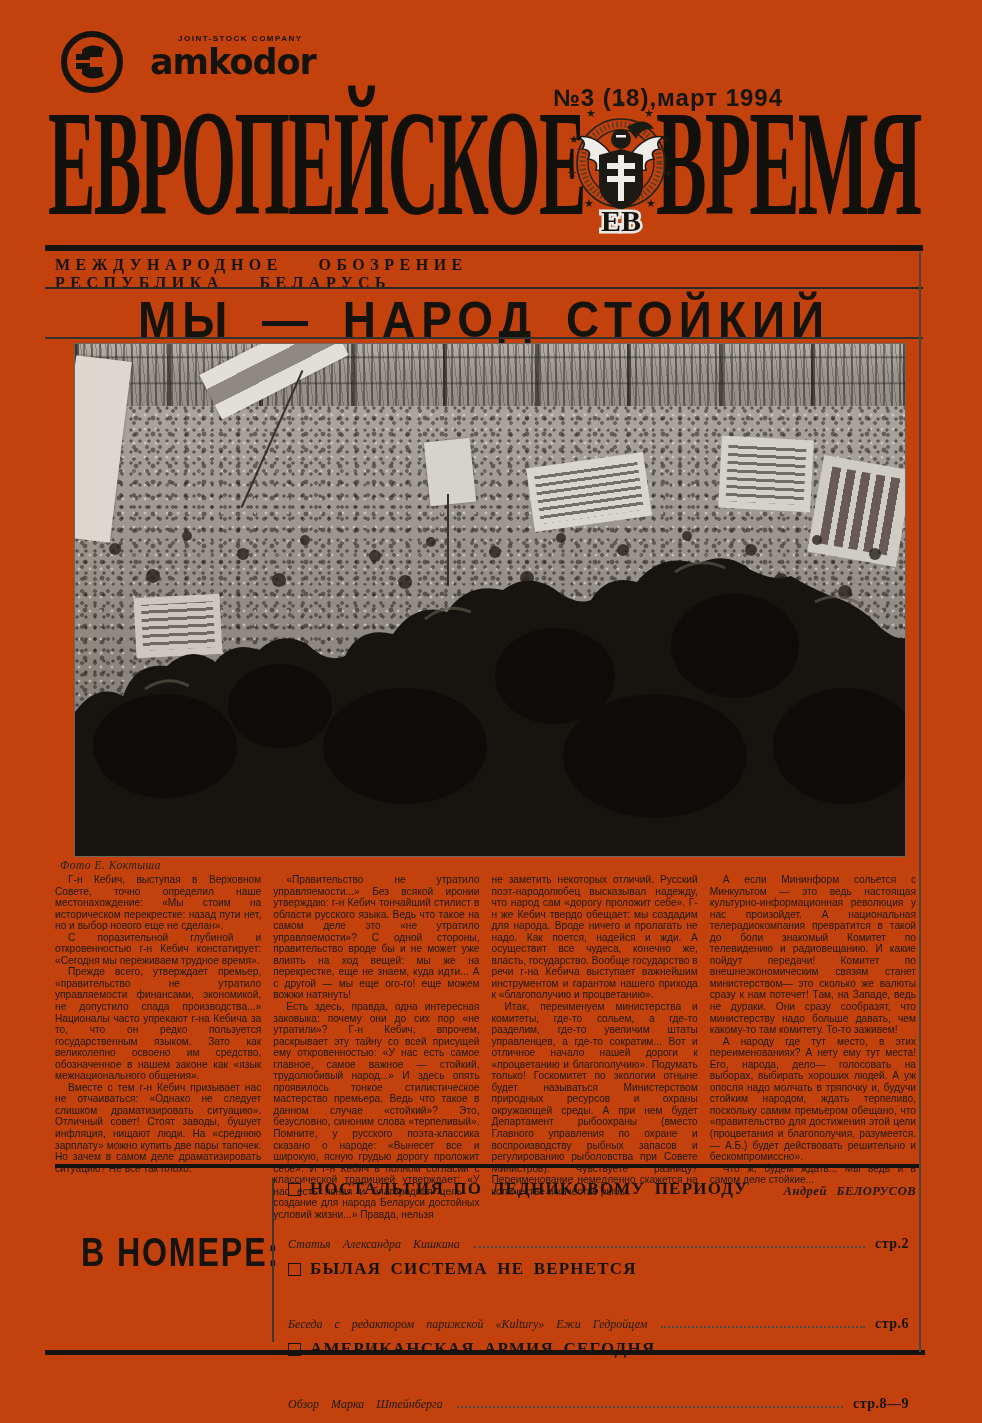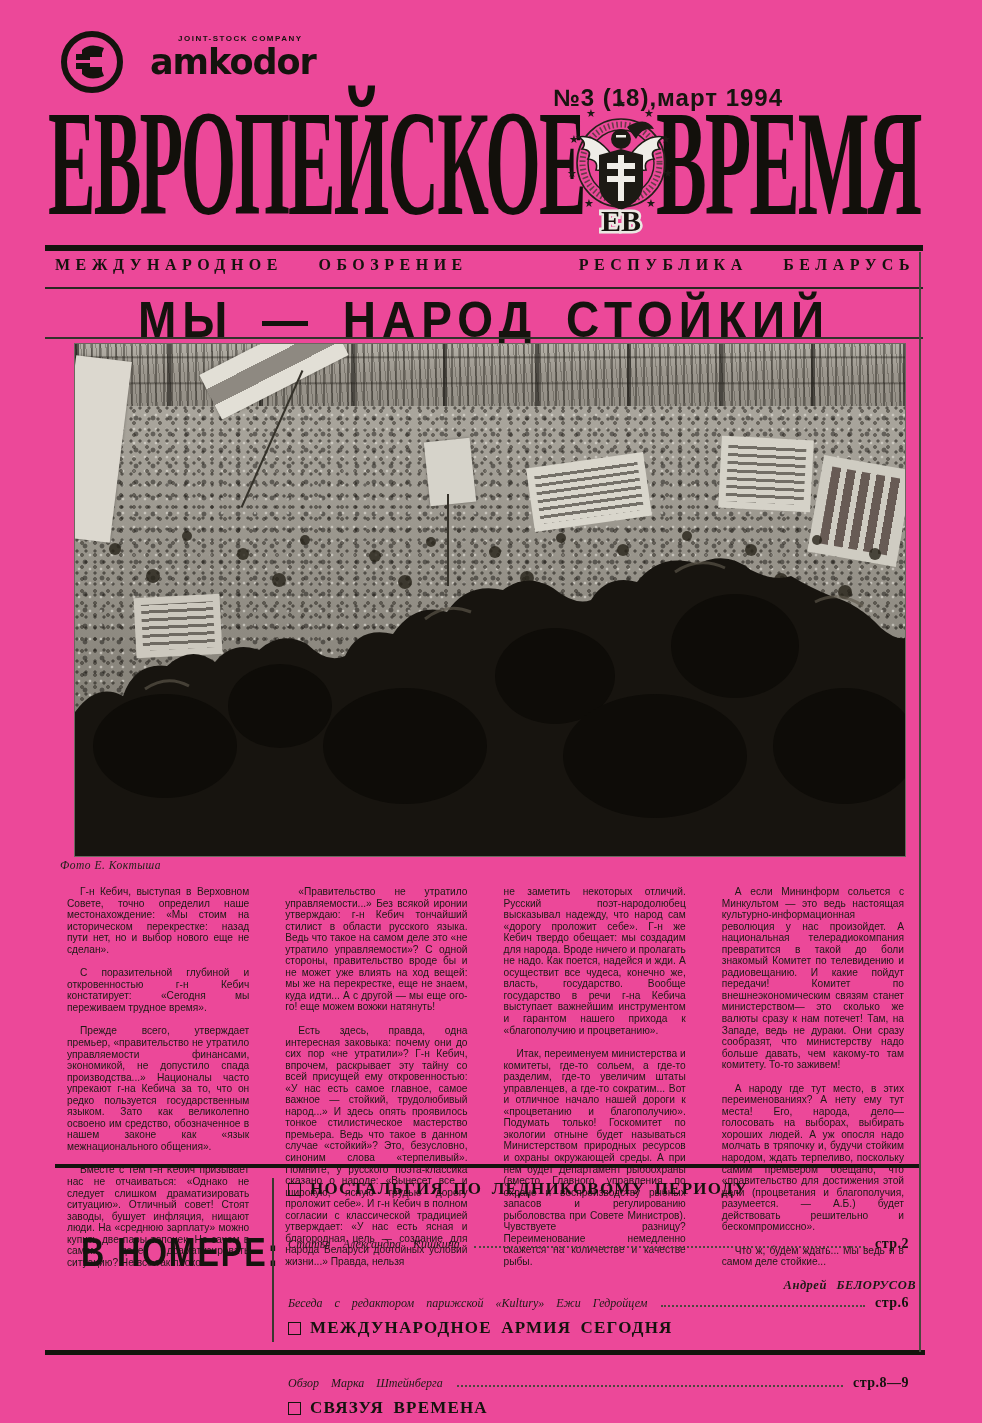--- a/index.html
+++ b/index.html
@@ -3,21 +3,21 @@
 <meta charset="utf-8">
 <style>
   html,body{margin:0;padding:0;}
   body{
     width:982px;height:1423px;position:relative;
     background:#f0efec;
     font-family:"Liberation Sans",sans-serif;
     color:#17150f;
     overflow:hidden;
   }
-  .page{position:absolute;inset:0;background:#ec4899;}
+  .page{position:absolute;inset:0;background:#c2410c;}
   .abs{position:absolute;}
 
   
   .logo-circle{left:60px;top:30px;width:64px;height:64px;}
   .logo-word{left:150px;top:42px;font-weight:bold;font-size:35px;letter-spacing:-1px;color:#15130e;font-family:"DejaVu Sans",sans-serif;}
   .logo-tagline{left:178px;top:34px;font-size:8px;font-weight:bold;letter-spacing:1.5px;color:#15130e;}
 
   
   .issue-line{left:553px;top:72px;font-size:24px;font-weight:bold;letter-spacing:1px;font-family:"Liberation Sans",sans-serif;margin-top:12px;}
   .mast-word{font-family:"Liberation Serif",serif;font-weight:bold;line-height:1;color:#12100b;white-space:nowrap;transform-origin:top left;}
@@ -30,21 +30,21 @@
   .rule-thick-top{left:45px;top:245px;width:878px;height:6px;}
   .rule-thin-1{left:45px;top:287px;width:878px;height:2px;background:#2a2822;}
   .rule-thin-2{left:45px;top:337px;width:878px;height:2px;background:#34322b;}
   .rule-thick-art{left:55px;top:1164px;width:866px;height:4px;}
   .rule-thick-bottom{left:45px;top:1350px;width:880px;height:5px;}
   .vline-right{left:919px;top:252px;width:2px;height:1100px;background:#4a463e;}
   .contents-divider{position:absolute;left:217px;top:8px;bottom:6px;width:2px;background:#3a372f;}
 
   
   .subtitle-row{left:55px;top:256px;width:860px;display:flex;justify-content:space-between;
-    font-family:"Liberation Serif",serif;font-weight:bold;font-size:16px;letter-spacing:5.5px;word-spacing:26px;color:#15130e;}
+    font-family:"Liberation Serif",serif;font-weight:bold;font-size:16px;letter-spacing:5.5px;word-spacing:26px;color:#15130e;flex-direction:column;}
 
   
   .headline{left:45px;top:290px;width:878px;text-align:center;
     font-family:"Liberation Sans",sans-serif;font-weight:bold;font-size:46px;
     letter-spacing:6px;word-spacing:10px;transform:scaleY(1.10);transform-origin:top center;color:#15130e;white-space:nowrap;}
 
   
   .photo{left:75px;top:344px;width:830px;height:512px;overflow:hidden;background:#8f8b83;box-shadow:0 0 0 1px #6b675f;}
   .ph-trees{position:absolute;left:0;top:0;width:100%;height:96px;
     background:linear-gradient(180deg,#b5b1a8 0%,#9b968d 30%,#8d8980 100%);}
@@ -70,23 +70,23 @@
   .flag-pole{position:absolute;width:2px;background:#35322a;}
   .ph-fg{position:absolute;left:0;top:0;width:830px;height:512px;}
   .placard{position:absolute;}
   .smudge{position:absolute;inset:7px;background:repeating-linear-gradient(0deg,rgba(0,0,0,0) 0 5px,rgba(33,28,22,.55) 5px 8px);}
   .smudge-bold{position:absolute;inset:10px;background:repeating-linear-gradient(90deg,rgba(48,30,26,.65) 0 9px,rgba(0,0,0,0) 9px 15px);}
 
   
   .photo-caption{left:60px;top:859px;font-family:"Liberation Serif",serif;font-style:italic;font-size:11.5px;letter-spacing:.5px;color:#23211b;}
   .article{left:55px;top:874px;width:861px;display:grid;grid-template-columns:repeat(4,1fr);column-gap:12px;
     font-size:10.2px;line-height:11.55px;text-align:justify;color:#1c1a15;}
-  .article-para{margin:12px;text-indent:13px;}
+  .article-para{margin:0;text-indent:13px;}
   .article-para.cont{text-indent:0;}
-  .byline{margin-top:8px;text-align:right;font-family:"Liberation Serif",serif;font-style:italic;font-weight:bold;font-size:12.5px;letter-spacing:.5px;word-spacing:6px;}
+  .byline{text-align:right;font-family:"Liberation Serif",serif;font-style:italic;font-weight:bold;font-size:12.5px;letter-spacing:.5px;word-spacing:6px;}
 
   
   .contents{left:55px;top:1170px;width:866px;height:178px;}
   .contents-label{position:absolute;left:26px;top:58px;font-weight:bold;font-size:35px;letter-spacing:2px;
     transform:scale(0.92,1.18);transform-origin:top left;white-space:nowrap;color:#15130e;}
   .contents-list{position:absolute;left:233px;top:9px;right:12px;display:flex;flex-direction:column;gap:7px;}
   .ct-item{display:flex;flex-direction:column;gap:1px;}
   .ct-title{display:flex;align-items:center;gap:9px;font-family:"Liberation Serif",serif;font-weight:bold;font-size:17px;letter-spacing:1.2px;word-spacing:4px;color:#15130e;}
   .ct-box{display:inline-block;width:11px;height:11px;border:1.8px solid #15130e;flex:0 0 auto;}
   .ct-sub{display:flex;align-items:baseline;font-family:"Liberation Serif",serif;font-style:italic;font-size:12px;word-spacing:9px;color:#1d1b15;}
@@ -257,30 +257,34 @@
             <span class="ct-box"></span>
             <span>НОСТАЛЬГИЯ ПО ЛЕДНИКОВОМУ ПЕРИОДУ</span>
           </div>
           <div class="ct-sub">
             <span>Статья Александра Кишкина</span>
             <span class="ct-leader"></span>
             <span class="ct-page">стр.2</span>
           </div>
         </div>
         <div class="ct-item">
+          <div class="ct-title">
+            <span class="ct-box"></span>
+            <span>БЫЛАЯ СИСТЕМА НЕ ВЕРНЕТСЯ</span>
+          </div>
           <div class="ct-sub">
             <span>Беседа с редактором парижской «Kultury» Ежи Гедройцем</span>
             <span class="ct-leader"></span>
             <span class="ct-page">стр.6</span>
           </div>
         </div>
         <div class="ct-item">
           <div class="ct-title">
             <span class="ct-box"></span>
-            <span>МЕЖДУНАРОДНОЕ АРМИЯ СЕГОДНЯ</span>
+            <span>АМЕРИКАНСКАЯ АРМИЯ СЕГОДНЯ</span>
           </div>
           <div class="ct-sub">
             <span>Обзор Марка Штейнберга</span>
             <span class="ct-leader"></span>
             <span class="ct-page">стр.8—9</span>
           </div>
         </div>
         <div class="ct-item">
           <div class="ct-title">
             <span class="ct-box"></span>

